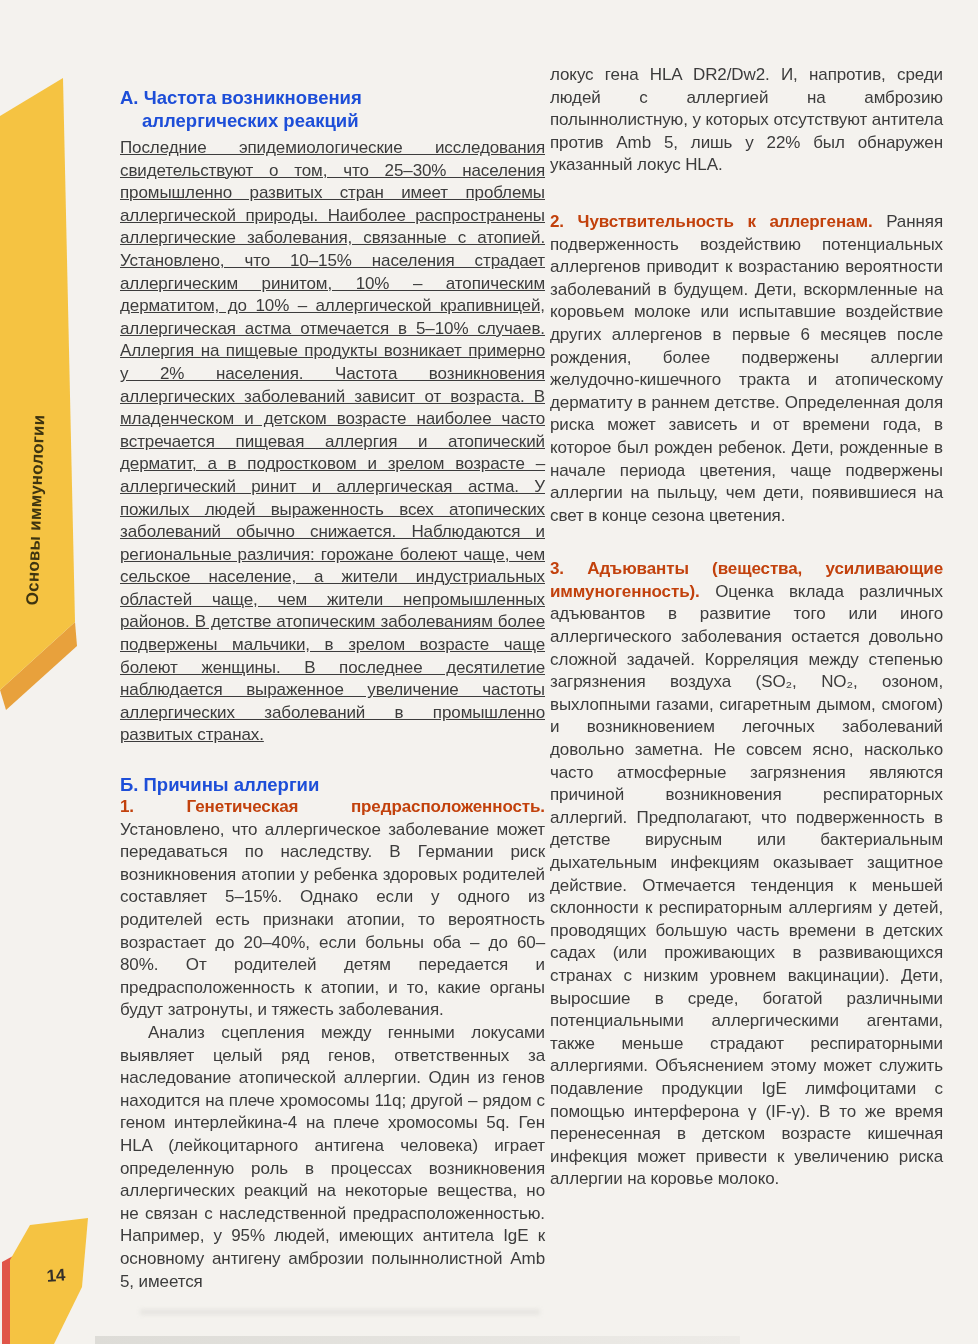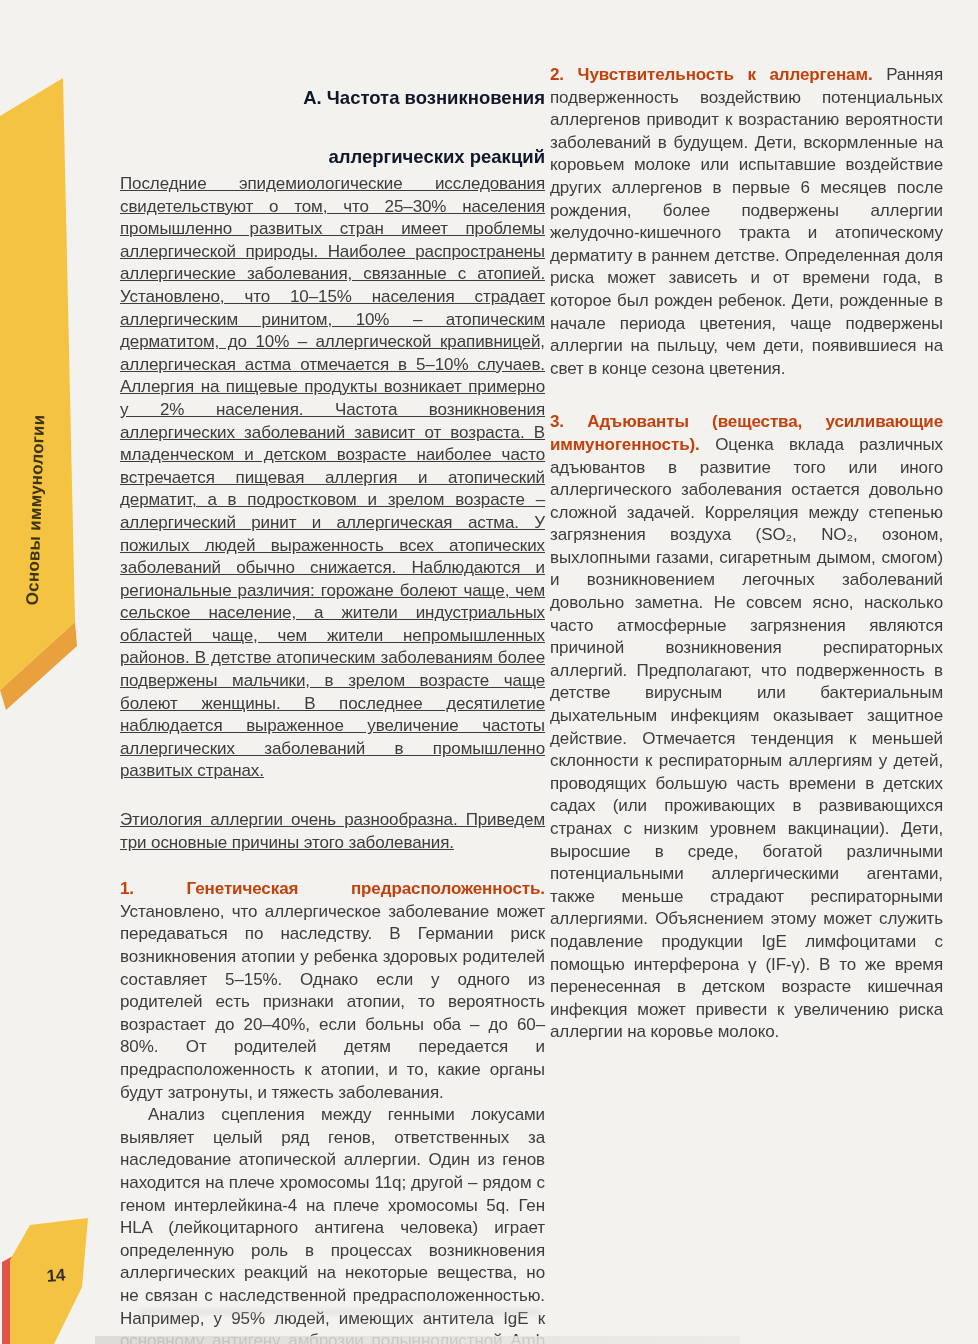--- a/index.html
+++ b/index.html
@@ -32,25 +32,24 @@
   .page-number{
     position:absolute;left:38px;top:1266px;width:36px;
     text-align:center;font-weight:bold;font-size:17px;color:#35302a;
     transform:rotate(-4deg);
   }
   
   .col{position:absolute;top:0;}
   .col-left{left:120px;width:425px;top:86px;}
   .col-right{left:550px;width:393px;top:64px;}
   .heading{
-    font-weight:bold;font-size:18.5px;line-height:23px;color:#0f172a;
+    font-weight:bold;font-size:18.5px;line-height:23px;color:#1d4ed8;
     margin:0;
-    text-align:right;
   }
-  .heading .h2line{padding-left:22px;margin-top:36px;}
+  .heading .h2line{padding-left:22px;}
   .body{
     margin:0;
     text-align:justify;
     font-size:17px;line-height:22.6px;
     color:#3c3c3c;
     letter-spacing:-0.1px;
   }
   .mt-small{margin-top:5px;text-decoration:underline;}
   .gap-after-a{margin-bottom:26px;}
   .gap-after-b{margin-bottom:24px;}
@@ -87,27 +86,28 @@
   </svg>
   <div class="page-number">14</div>
 
   <div class="col col-left">
     <div class="heading">
       <div>А. Частота возникновения</div>
       <div class="h2line">аллергических реакций</div>
     </div>
     <p class="body mt-small gap-after-a">Последние эпидемиологические исследования свидетельствуют о том, что 25–30% населения промышленно развитых стран имеет проблемы аллергической природы. Наиболее распространены аллергические заболевания, связанные с атопией. Установлено, что 10–15% населения страдает аллергическим ринитом, 10% – атопическим дерматитом, до 10% – аллергической крапивницей, аллергическая астма отмечается в 5–10% случаев. Аллергия на пищевые продукты возникает примерно у 2% населения. Частота возникновения аллергических заболеваний зависит от возраста. В младенческом и детском возрасте наиболее часто встречается пищевая аллергия и атопический дерматит, а в подростковом и зрелом возрасте – аллергический ринит и аллергическая астма. У пожилых людей выраженность всех атопических заболеваний обычно снижается. Наблюдаются и региональные различия: горожане болеют чаще, чем сельское население, а жители индустриальных областей чаще, чем жители непромышленных районов. В детстве атопическим заболеваниям более подвержены мальчики, в зрелом возрасте чаще болеют женщины. В последнее десятилетие наблюдается выраженное увеличение частоты аллергических заболеваний в промышленно развитых странах.</p>
 
-    <p class="body mt-small gap-after-b">Этиология аллергии очень разнообразна. Приведем три основные причины этого заболевания.</p>
+    <div class="heading hb">Б. Причины аллергии</div>
 
     <p class="body"><span class="lead">1. Генетическая предрасположенность.</span> <span>Установлено, что аллергическое заболевание может передаваться по наследству. В Германии риск возникновения атопии у ребенка здоровых родителей составляет 5–15%. Однако если у одного из родителей есть признаки атопии, то вероятность возрастает до 20–40%, если больны оба – до 60–80%. От родителей детям передается и предрасположенность к атопии, и то, какие органы будут затронуты, и тяжесть заболевания.</span></p>
     <p class="body indent">Анализ сцепления между генными локусами выявляет целый ряд генов, ответственных за наследование атопической аллергии. Один из генов находится на плече хромосомы 11q; другой – рядом с геном интерлейкина-4 на плече хромосомы 5q. Ген HLA (лейкоцитарного антигена человека) играет определенную роль в процессах возникновения аллергических реакций на некоторые вещества, но не связан с наследственной предрасположенностью. Например, у 95% людей, имеющих антитела IgE к основному антигену амброзии полыннолистной Amb 5, имеется</p>
   </div>
 
   <div class="col col-right">
+    <p class="body gap-right-1">локус гена HLA DR2/Dw2. И, напротив, среди людей с аллергией на амброзию полыннолистную, у которых отсутствуют антитела против Amb 5, лишь у 22% был обнаружен указанный локус HLA.</p>
 
     <p class="body gap-right-2"><span class="lead">2. Чувствительность к аллергенам.</span> <span>Ранняя подверженность воздействию потенциальных аллергенов приводит к возрастанию вероятности заболеваний в будущем. Дети, вскормленные на коровьем молоке или испытавшие воздействие других аллергенов в первые 6 месяцев после рождения, более подвержены аллергии желудочно-кишечного тракта и атопическому дерматиту в раннем детстве. Определенная доля риска может зависеть и от времени года, в которое был рожден ребенок. Дети, рожденные в начале периода цветения, чаще подвержены аллергии на пыльцу, чем дети, появившиеся на свет в конце сезона цветения.</span></p>
 
     <p class="body"><span class="lead">3. Адъюванты (вещества, усиливающие иммуногенность).</span> <span>Оценка вклада различных адъювантов в развитие того или иного аллергического заболевания остается довольно сложной задачей. Корреляция между степенью загрязнения воздуха (SO₂, NO₂, озоном, выхлопными газами, сигаретным дымом, смогом) и возникновением легочных заболеваний довольно заметна. Не совсем ясно, насколько часто атмосферные загрязнения являются причиной возникновения респираторных аллергий. Предполагают, что подверженность в детстве вирусным или бактериальным дыхательным инфекциям оказывает защитное действие. Отмечается тенденция к меньшей склонности к респираторным аллергиям у детей, проводящих большую часть времени в детских садах (или проживающих в развивающихся странах с низким уровнем вакцинации). Дети, выросшие в среде, богатой различными потенциальными аллергическими агентами, также меньше страдают респираторными аллергиями. Объяснением этому может служить подавление продукции IgE лимфоцитами с помощью интерферона γ (IF-γ). В то же время перенесенная в детском возрасте кишечная инфекция может привести к увеличению риска аллергии на коровье молоко.</span></p>
   </div>
 
   <div class="ghost-line"></div>
   <div class="page-edge"></div>
 
 </div>

